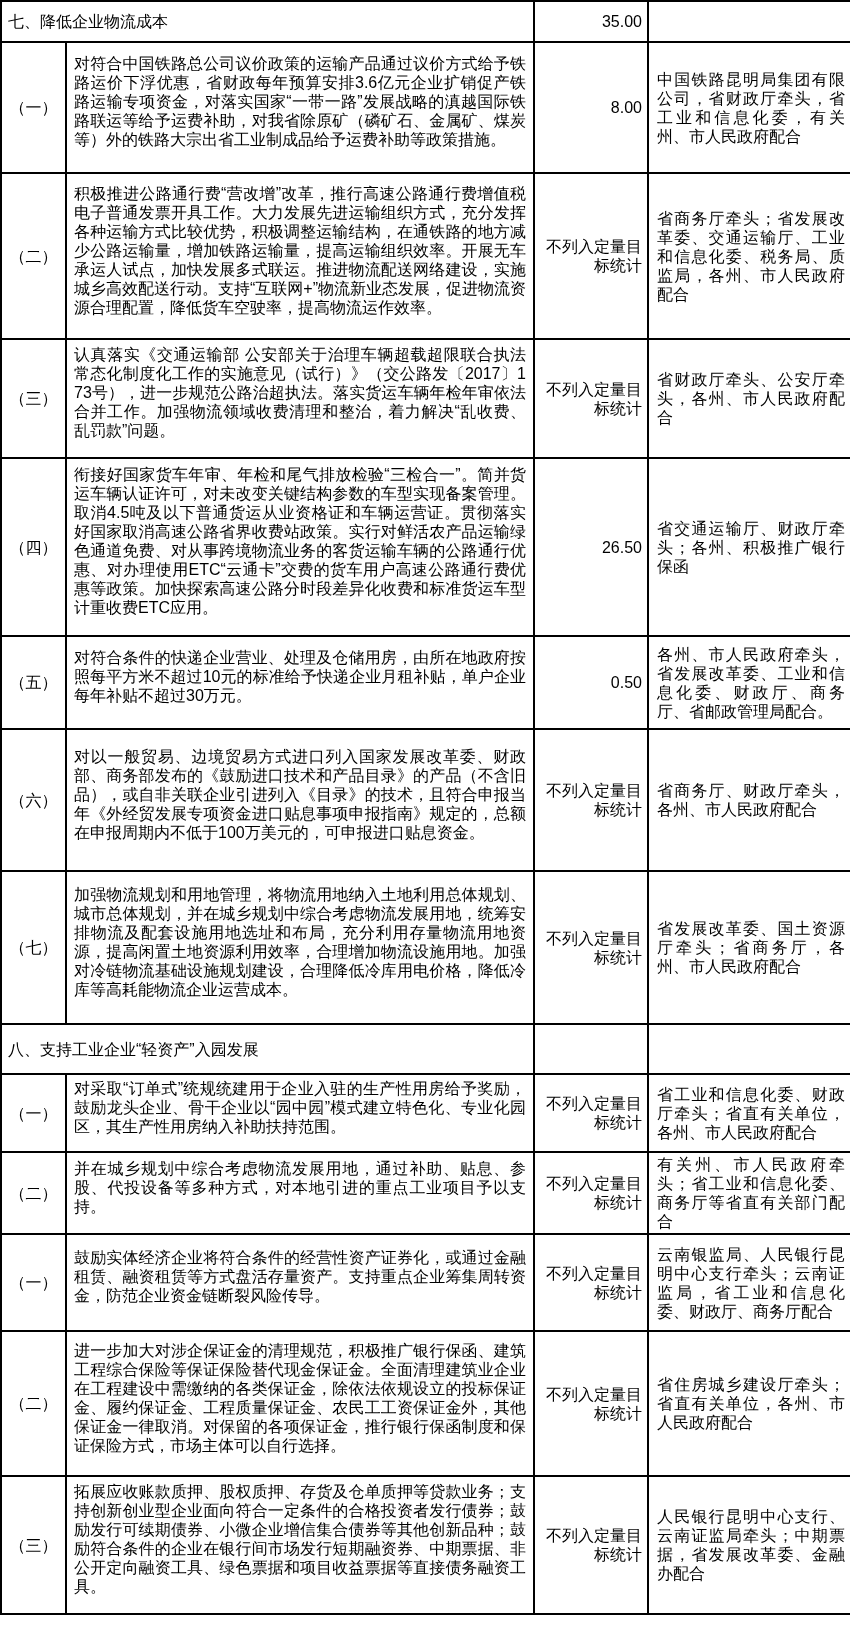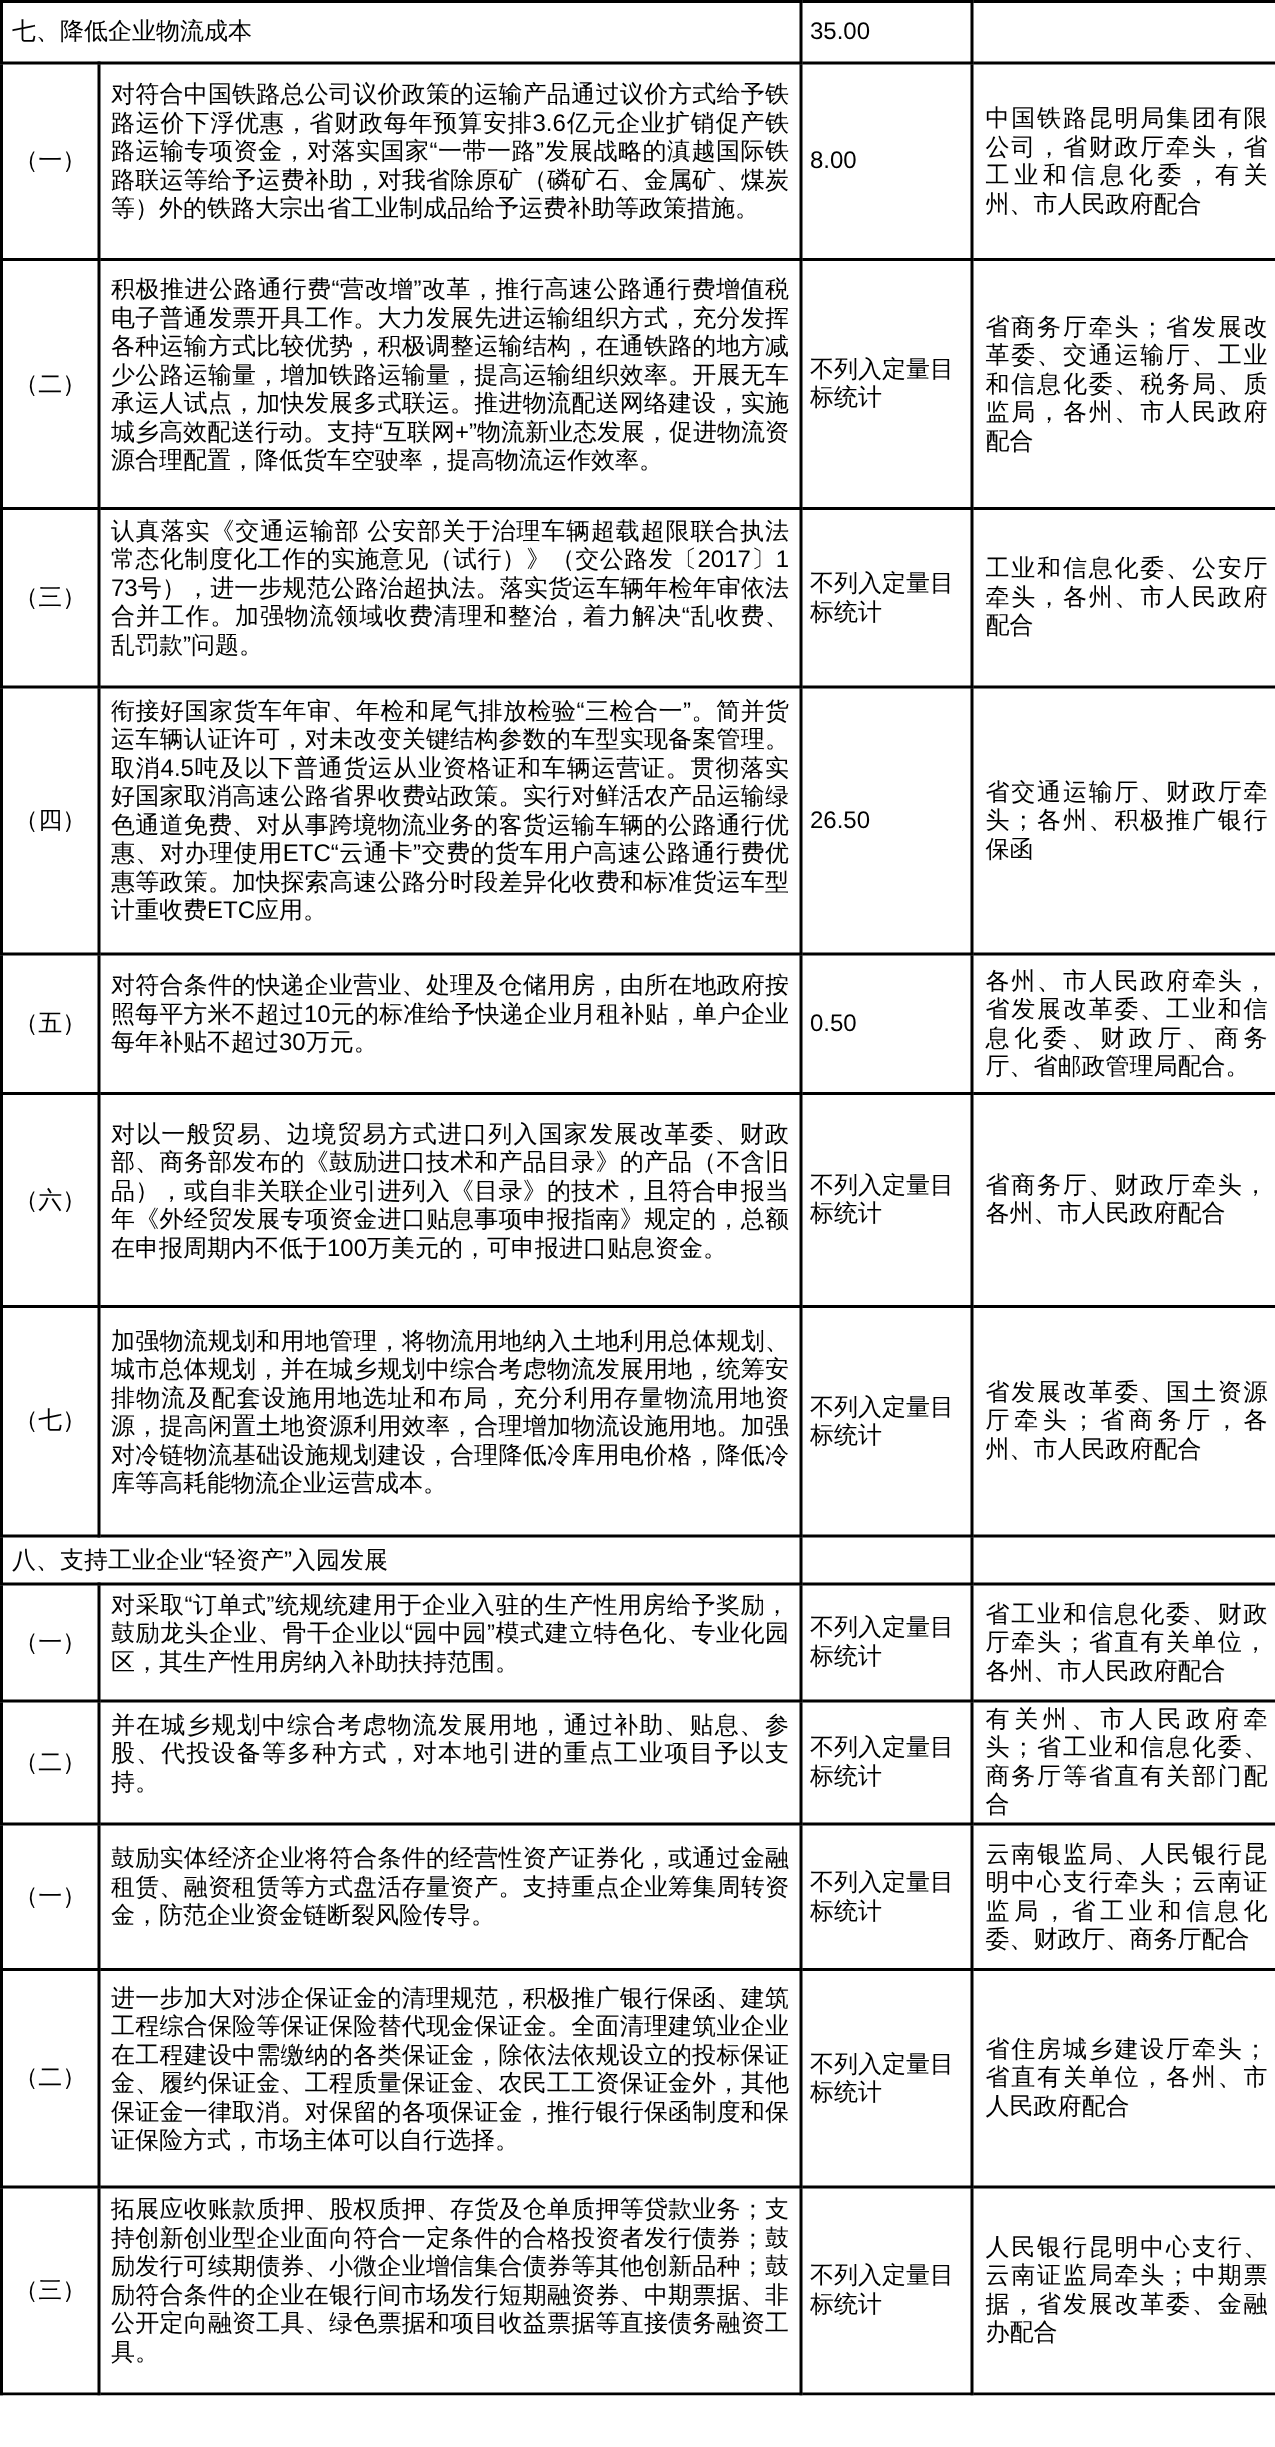--- a/index.html
+++ b/index.html
@@ -27,21 +27,21 @@
   td.c-num {
     text-align: center;
     padding: 0 2px;
   }
   td.c-text {
     text-align: justify;
     text-justify: inter-ideograph;
     padding: 2px 7px 14px 7px;
   }
   td.c-val {
-    text-align: left;
+    text-align: right;
     padding: 2px 5px;
   }
   td.c-dept {
     text-align: justify;
     text-justify: inter-ideograph;
     padding: 2px 5px 2px 8px;
   }
   td.c-title {
     text-align: left;
     padding: 2px 6px;
@@ -74,21 +74,21 @@
     <tr style="height:166px">
       <td class="c-num">（二）</td>
       <td class="c-text">积极推进公路通行费“营改增”改革，推行高速公路通行费增值税电子普通发票开具工作。大力发展先进运输组织方式，充分发挥各种运输方式比较优势，积极调整运输结构，在通铁路的地方减少公路运输量，增加铁路运输量，提高运输组织效率。开展无车承运人试点，加快发展多式联运。推进物流配送网络建设，实施城乡高效配送行动。支持“互联网+”物流新业态发展，促进物流资源合理配置，降低货车空驶率，提高物流运作效率。</td>
       <td class="c-val">不列入定量目标统计</td>
       <td class="c-dept">省商务厅牵头；省发展改革委、交通运输厅、工业和信息化委、税务局、质监局，各州、市人民政府配合</td>
     </tr>
     <tr style="height:119px">
       <td class="c-num">（三）</td>
       <td class="c-text">认真落实《交通运输部 公安部关于治理车辆超载超限联合执法常态化制度化工作的实施意见（试行）》（交公路发〔2017〕173号），进一步规范公路治超执法。落实货运车辆年检年审依法合并工作。加强物流领域收费清理和整治，着力解决“乱收费、乱罚款”问题。</td>
       <td class="c-val">不列入定量目标统计</td>
-      <td class="c-dept">工业和信息化委、公安厅牵头，各州、市人民政府配合</td>
+      <td class="c-dept">省财政厅牵头、公安厅牵头，各州、市人民政府配合</td>
     </tr>
     <tr style="height:178px">
       <td class="c-num">（四）</td>
       <td class="c-text">衔接好国家货车年审、年检和尾气排放检验“三检合一”。简并货运车辆认证许可，对未改变关键结构参数的车型实现备案管理。取消4.5吨及以下普通货运从业资格证和车辆运营证。贯彻落实好国家取消高速公路省界收费站政策。实行对鲜活农产品运输绿色通道免费、对从事跨境物流业务的客货运输车辆的公路通行优惠、对办理使用ETC“云通卡”交费的货车用户高速公路通行费优惠等政策。加快探索高速公路分时段差异化收费和标准货运车型计重收费ETC应用。</td>
       <td class="c-val">26.50</td>
       <td class="c-dept">省交通运输厅、财政厅牵头；各州、积极推广银行保函</td>
     </tr>
     <tr style="height:93px">
       <td class="c-num">（五）</td>
       <td class="c-text">对符合条件的快递企业营业、处理及仓储用房，由所在地政府按照每平方米不超过10元的标准给予快递企业月租补贴，单户企业每年补贴不超过30万元。</td>
@@ -101,21 +101,21 @@
       <td class="c-val">不列入定量目标统计</td>
       <td class="c-dept">省商务厅、财政厅牵头，各州、市人民政府配合</td>
     </tr>
     <tr style="height:153px">
       <td class="c-num">（七）</td>
       <td class="c-text">加强物流规划和用地管理，将物流用地纳入土地利用总体规划、城市总体规划，并在城乡规划中综合考虑物流发展用地，统筹安排物流及配套设施用地选址和布局，充分利用存量物流用地资源，提高闲置土地资源利用效率，合理增加物流设施用地。加强对冷链物流基础设施规划建设，合理降低冷库用电价格，降低冷库等高耗能物流企业运营成本。</td>
       <td class="c-val">不列入定量目标统计</td>
       <td class="c-dept">省发展改革委、国土资源厅牵头；省商务厅，各州、市人民政府配合</td>
     </tr>
 
-    <tr style="height:32px">
+    <tr style="height:50px">
       <td class="c-title" colspan="2">八、支持工业企业“轻资产”入园发展</td>
       <td class="c-val"></td>
       <td class="c-dept"></td>
     </tr>
     <tr style="height:78px">
       <td class="c-num">（一）</td>
       <td class="c-text">对采取“订单式”统规统建用于企业入驻的生产性用房给予奖励，鼓励龙头企业、骨干企业以“园中园”模式建立特色化、专业化园区，其生产性用房纳入补助扶持范围。</td>
       <td class="c-val">不列入定量目标统计</td>
       <td class="c-dept">省工业和信息化委、财政厅牵头；省直有关单位，各州、市人民政府配合</td>
     </tr>

